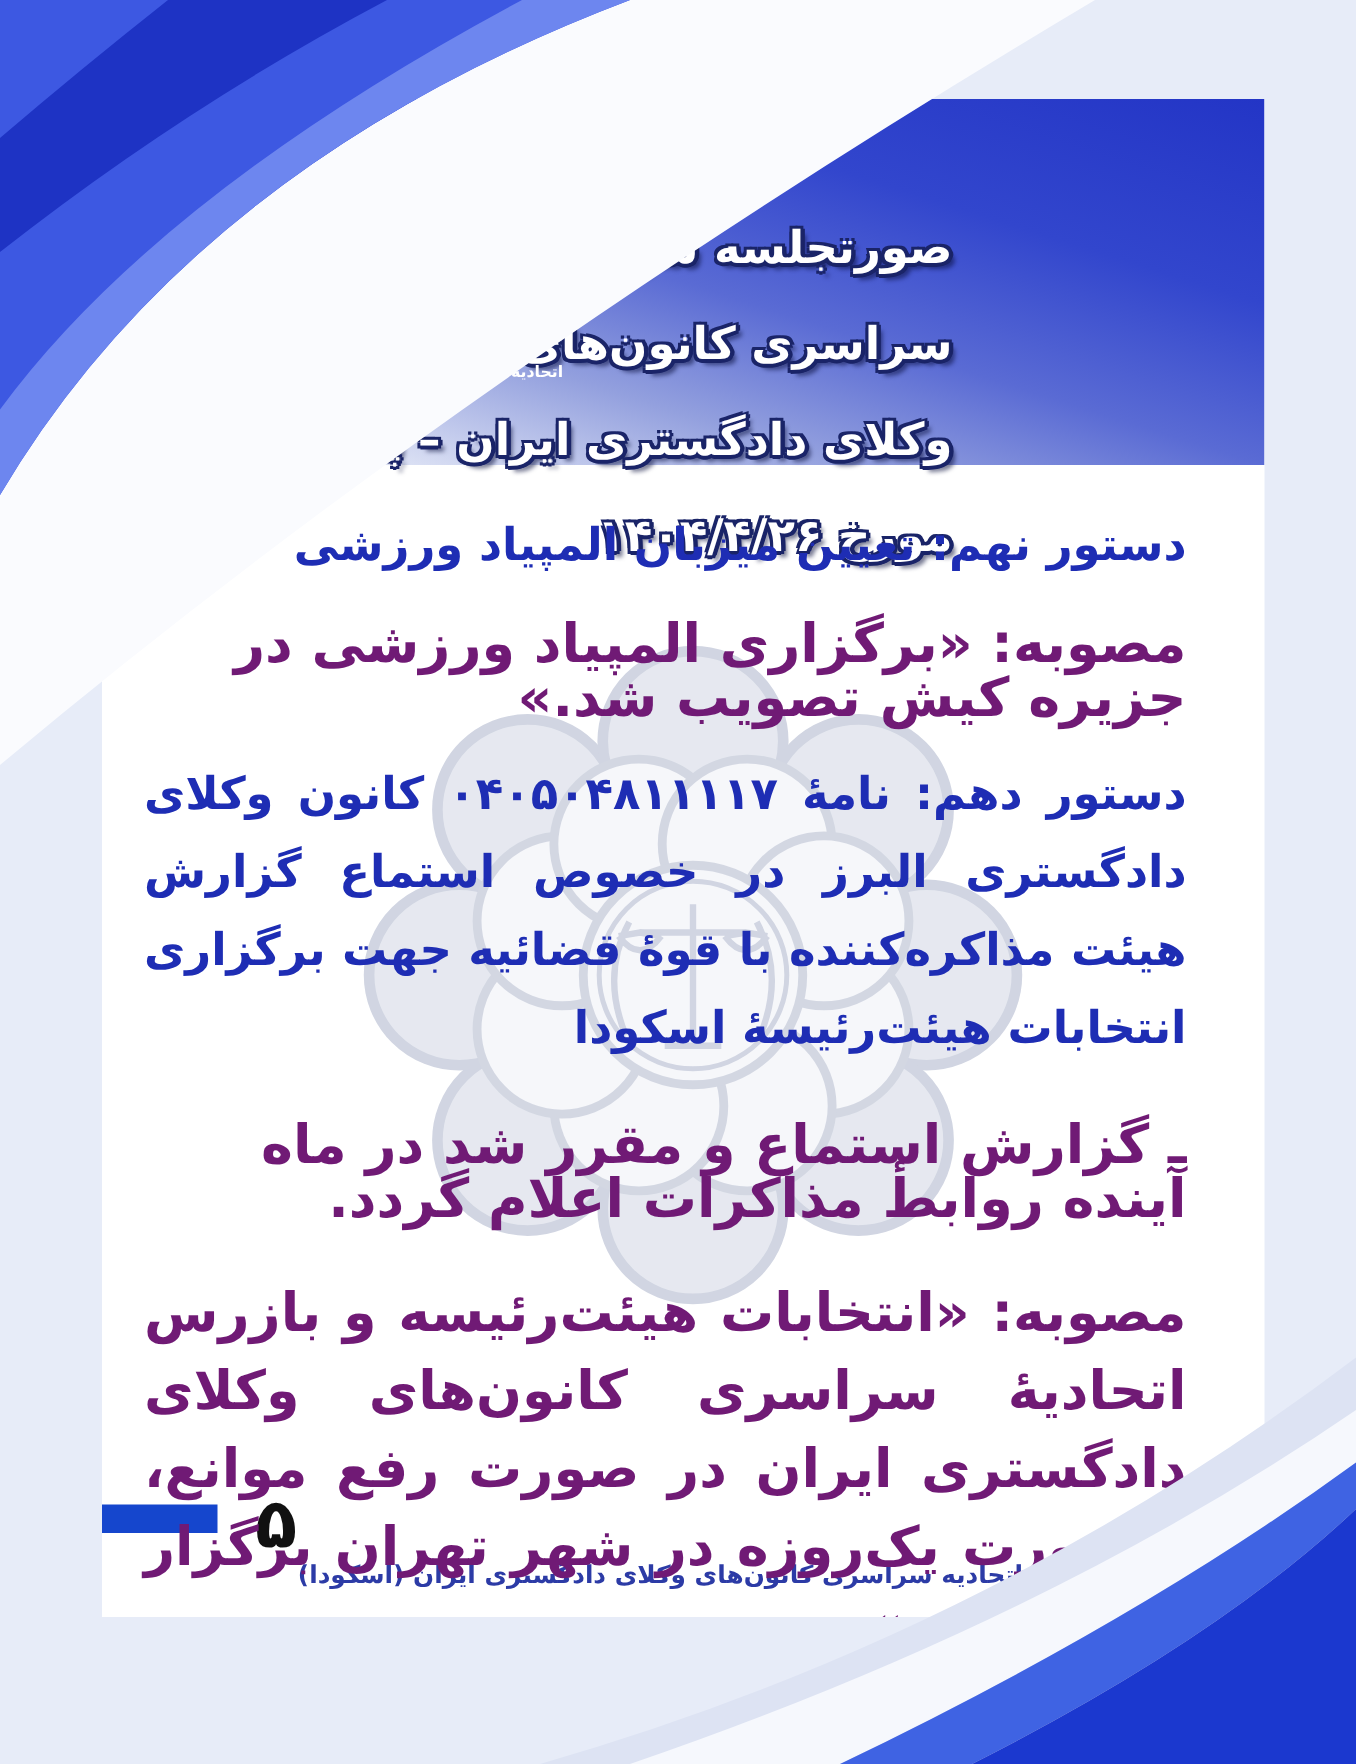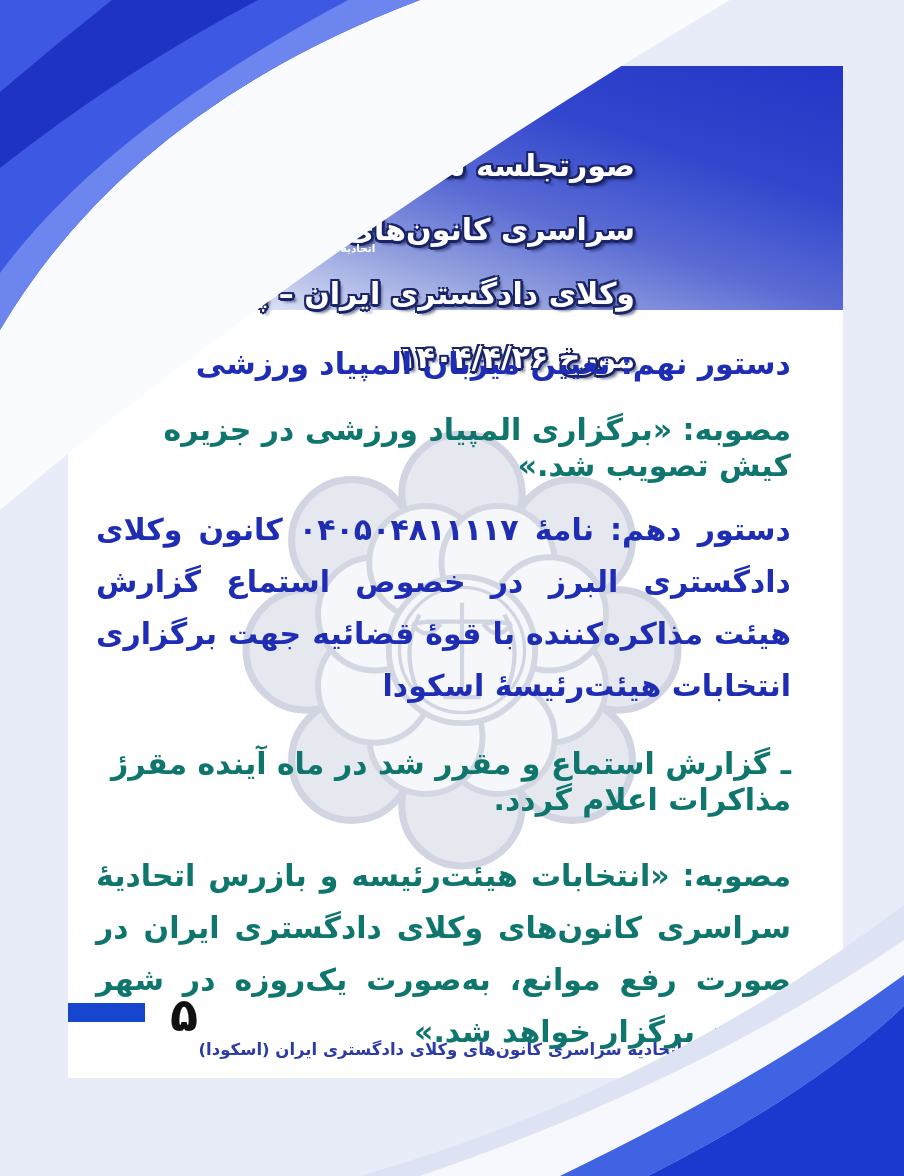--- a/index.html
+++ b/index.html
@@ -35,21 +35,21 @@
     text-align:center;color:#ffffff;font-size:10.5px;font-weight:bold;direction:rtl;
   }
   
   .watermark{position:absolute;left:158px;top:348px;width:472px;height:472px;z-index:0;opacity:.85;}
   
   .content{
     position:absolute;left:28px;right:52px;top:244px;z-index:1;
     direction:rtl;color:#131318;
   }
   .h-blue{color:#1e2db4;font-weight:bold;font-size:30px;}
-  .t-black{color:#0f766e;font-weight:bold;font-size:30px;}
+  .t-black{color:#701a75;font-weight:bold;font-size:36px;}
   .single{text-align:right;line-height:36px;}
   .multi{text-align:justify;line-height:52px;}
   .mt36{margin-top:36px;} .mt30{margin-top:30px;} .mt40{margin-top:20px;}
   .mt34{margin-top:34px;} .mt32{margin-top:32px;}
   
   .footer-bar{
     position:absolute;left:0;top:937px;width:77px;height:19px;background:#1546cd;
   }
   .page-number{
     position:absolute;left:86px;top:922px;width:60px;
@@ -133,20 +133,20 @@
     <svg class="band-logo" viewBox="0 0 200 200" style="--op:#2a3377;--ops:#ffffff;--ip:#ffffff;--ips:#2a3377;--em:#2a3377">
       <use href="#rosette"></use>
     </svg>
     <div class="band-logo-caption">اتحادیه سراسری کانون‌های وکلای دادگستری ایران</div>
   </div>
 
   <div class="content">
     <div class="h-blue single mt36">دستور نهم: تعیین میزبان المپیاد ورزشی</div>
     <div class="t-black single mt30">مصوبه: «برگزاری المپیاد ورزشی در جزیره کیش تصویب شد.»</div>
     <div class="h-blue multi mt40">دستور دهم: نامهٔ ۰۴۰۵۰۴۸۱۱۱۱۷ کانون وکلای دادگستری البرز در خصوص استماع گزارش هیئت مذاکره‌کننده با قوهٔ قضائیه جهت برگزاری انتخابات هیئت‌رئیسهٔ اسکودا</div>
-    <div class="t-black single mt34">ـ گزارش استماع و مقرر شد در ماه آینده مقررٔ مذاکرات اعلام گردد.</div>
+    <div class="t-black single mt34">ـ گزارش استماع و مقرر شد در ماه آینده روابطٔ مذاکرات اعلام گردد.</div>
     <div class="t-black multi mt32">مصوبه: «انتخابات هیئت‌رئیسه و بازرس اتحادیهٔ سراسری کانون‌های وکلای دادگستری ایران در صورت رفع موانع، به‌صورت یک‌روزه در شهر تهران برگزار خواهد شد.»</div>
   </div>
 
   <div class="footer-bar"></div>
   <div class="page-number">۵</div>
   <div class="footer-text">روابط عمومی اتحادیه سراسری کانون‌های وکلای دادگستری ایران (اسکودا)</div>
 </div>
 
 </body></html>

